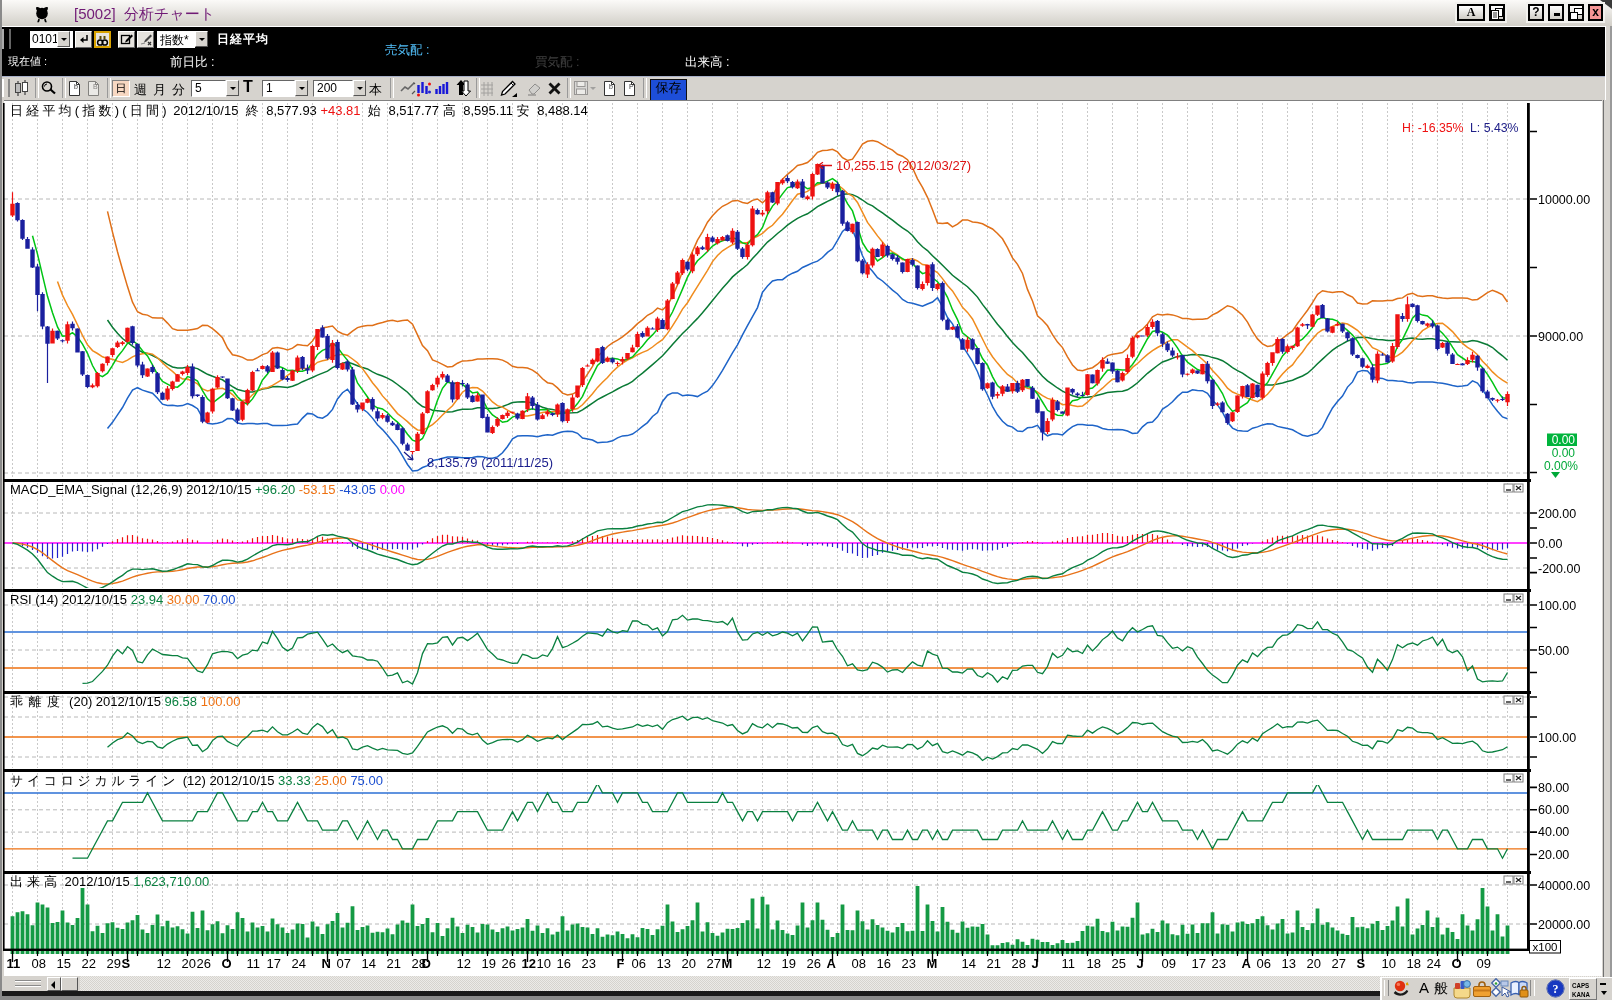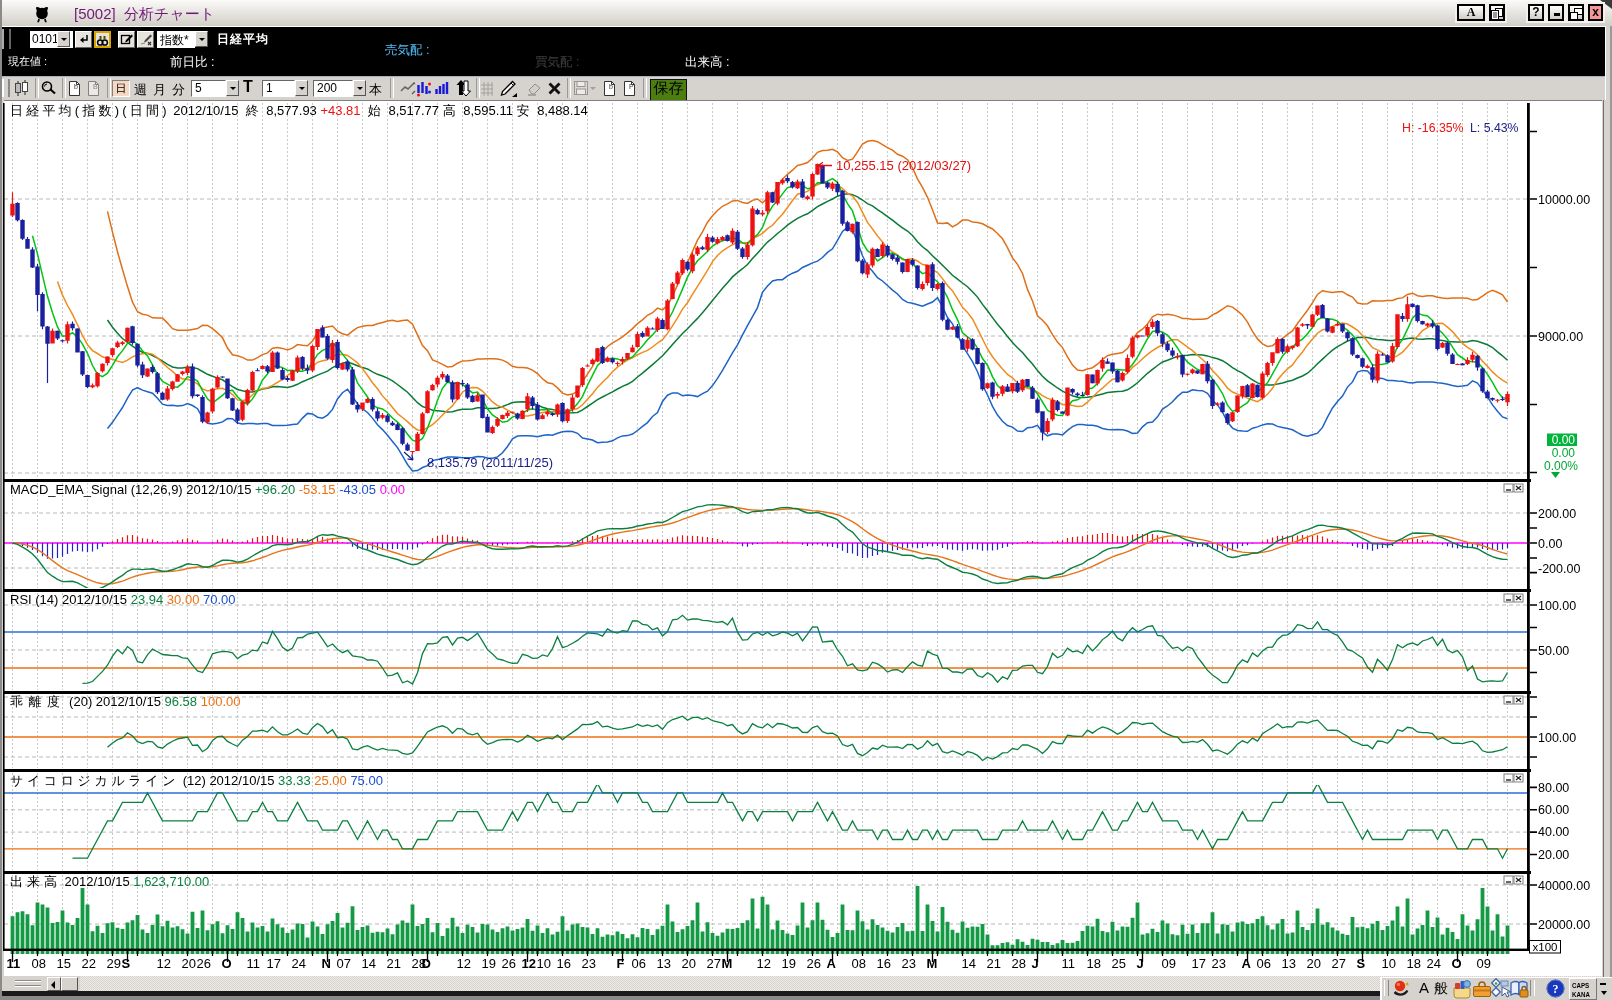--- a/index.html
+++ b/index.html
@@ -144,21 +144,21 @@
     <path d="M3.5 1.5h7l3 3v11h-10z" fill="#fff" stroke="#333"></path>
     <path d="M10.5 1.5v3h3" fill="none" stroke="#333"></path>
     <text x="8" y="9" font-size="7" fill="#333">b</text>
   </svg>
 <svg style="position:absolute;left:621px;top:80px;opacity:1" width="17" height="17" viewBox="0 0 17 17">
     <path d="M3.5 1.5h7l3 3v11h-10z" fill="#fff" stroke="#333"></path>
     <path d="M10.5 1.5v3h3" fill="none" stroke="#333"></path>
     <text x="8" y="9" font-size="7" fill="#333">P</text>
   </svg>
 <div style="position:absolute;left:643px;top:78px;width:2px;height:20px;border-left:1px solid #999;border-right:1px solid #fff"></div>
-<div style="position:absolute;left:650px;top:79px;width:37px;height:29px;background:#4d7c0f;border:1.5px solid #111;box-sizing:border-box;font-size:15px;text-align:center;line-height:16px;color:#000;letter-spacing:0px">保存</div>
+<div style="position:absolute;left:650px;top:79px;width:37px;height:29px;background:#1d4ed8;border:1.5px solid #111;box-sizing:border-box;font-size:13px;text-align:center;line-height:16px;color:#000;letter-spacing:0px">保存</div>
 <div style="position:absolute;left:4px;top:100px;width:1598px;height:876px;background:#fff;border-top:1px solid #808080;box-sizing:border-box"></div>
 <div style="position:absolute;left:4px;top:976px;width:1598px;height:15px;background:#d6d3ce"></div>
 <div style="position:absolute;left:80px;top:976px;width:1522px;height:15px;background-image:linear-gradient(45deg,#fff 25%,transparent 25%,transparent 75%,#fff 75%),linear-gradient(45deg,#fff 25%,transparent 25%,transparent 75%,#fff 75%);background-size:2px 2px;background-position:0 0,1px 1px;opacity:.55"></div>
 <div style="position:absolute;left:15px;top:980px;width:26px;height:1px;background:#fff;border-top:1.2px solid #8a8a8a"></div>
 <div style="position:absolute;left:15px;top:984.5px;width:26px;height:1px;background:#fff;border-top:1.2px solid #8a8a8a"></div>
 <div style="position:absolute;left:47px;top:977px;width:14px;height:14px;background:#d6d3ce;border:1px solid;border-color:#fff #555 #555 #fff;box-sizing:border-box">
     <div style="position:absolute;left:3px;top:3px;width:0;height:0;border:4px solid transparent;border-right-color:#000;border-left-width:0"></div>
   </div>
 <div style="position:absolute;left:61px;top:977px;width:17px;height:14px;background:#d6d3ce;border:1px solid;border-color:#fff #555 #555 #fff;box-sizing:border-box"></div>
 <div style="position:absolute;left:0;top:991px;width:1612px;height:5px;background:#1a1a1a"></div>

